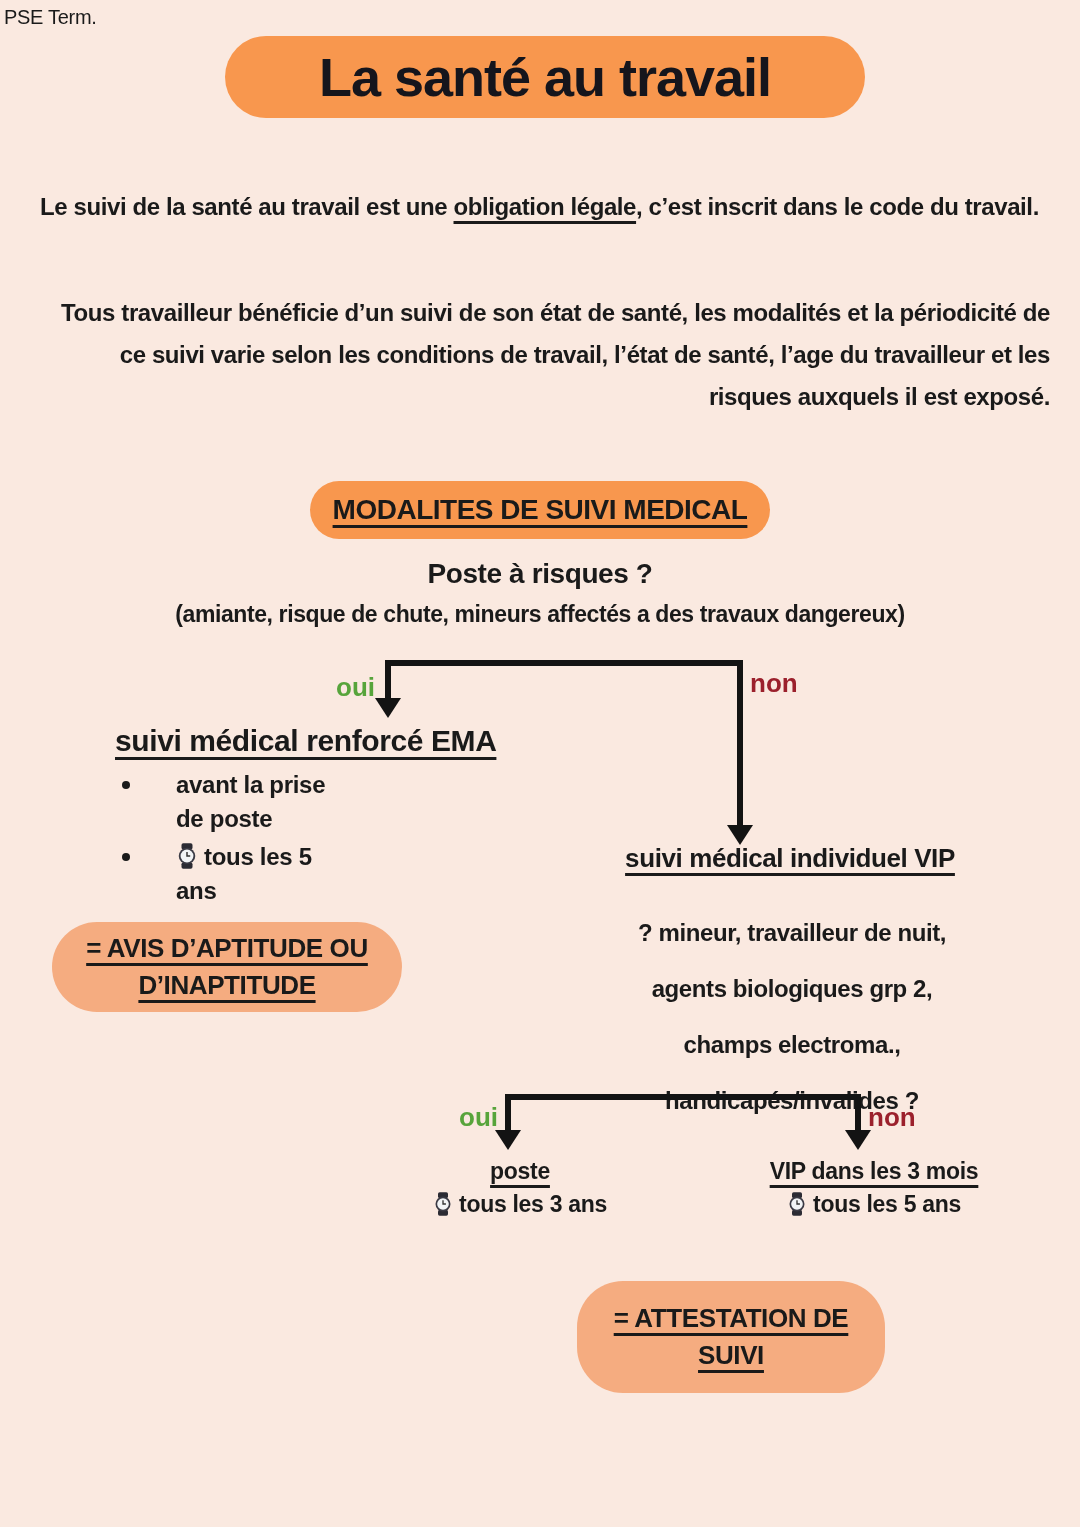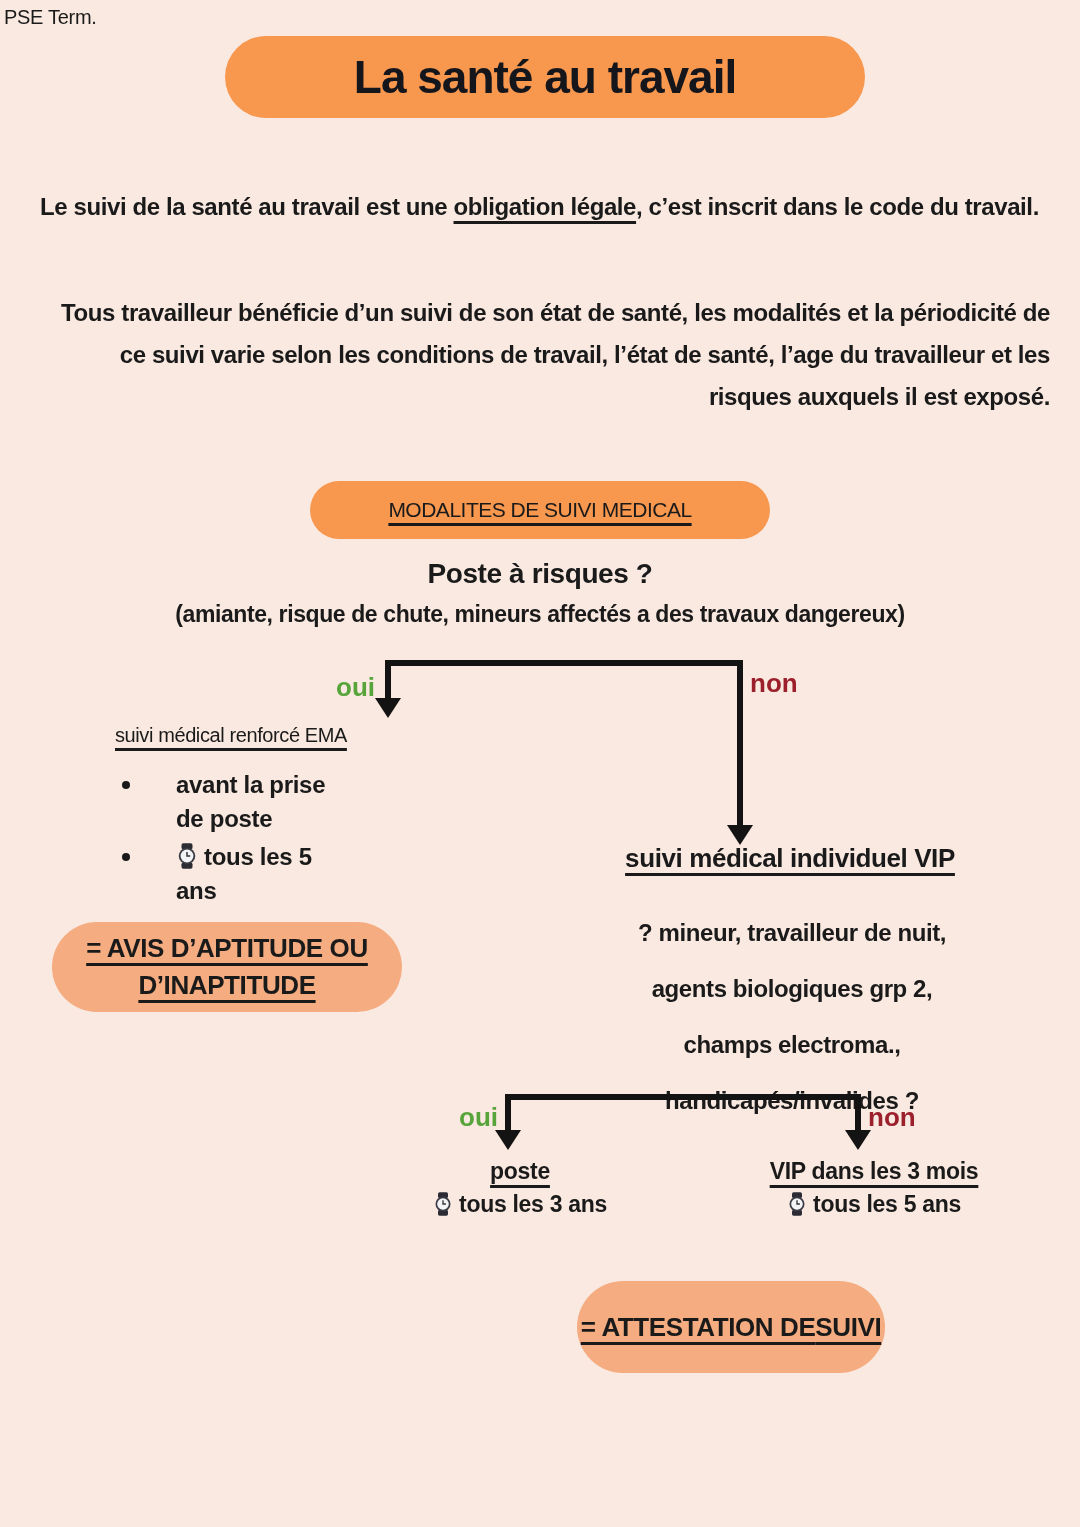--- a/index.html
+++ b/index.html
@@ -31,56 +31,56 @@
   .pill{
     background:var(--pill-strong);
     display:flex;align-items:center;justify-content:center;
     text-align:center;
   }
   .pill.light{background:var(--pill-light);}
   .title-pill{
     left:225px;top:36px;width:640px;height:82px;border-radius:41px;
   }
   .title-pill .t{
-    font-size:46px;font-weight:700;letter-spacing:-1px;color:#15151c;
+    font-size:54px;font-weight:700;letter-spacing:-1px;color:#15151c;
   }
   .para{
     font-size:24px;font-weight:700;line-height:42px;letter-spacing:-0.4px;
   }
   .p1{left:40px;top:186px;width:1005px;}
   .p2{left:40px;top:292px;width:1010px;text-align:right;}
   .u{
     text-decoration:underline;
     text-decoration-thickness:2.5px;
     text-underline-offset:6px;
   }
   .modalites-pill{
     left:310px;top:481px;width:460px;height:58px;border-radius:29px;
   }
-  .modalites-pill .t{font-size:21px;font-weight:400;letter-spacing:-0.5px;}
+  .modalites-pill .t{font-size:28px;font-weight:700;letter-spacing:-0.5px;}
   .root-q{
     left:0;top:558px;width:1080px;text-align:center;
     font-size:28px;font-weight:700;letter-spacing:-0.4px;
   }
   .root-q-detail{
     left:0;top:601px;width:1080px;text-align:center;
     font-size:23px;font-weight:700;letter-spacing:-0.4px;
   }
   .h-line,.v-line{background:var(--line);}
   .arrow-head{
     width:0;height:0;
     border-left:13px solid transparent;
     border-right:13px solid transparent;
     border-top:20px solid var(--line);
   }
   .lbl{font-size:26px;font-weight:700;}
   .lbl.yes{color:var(--yes-green);}
   .lbl.no{color:var(--no-red);}
   .ema-title{
-    left:115px;top:724px;font-size:20px;font-weight:400;letter-spacing:-0.4px;
+    left:115px;top:724px;font-size:30px;font-weight:700;letter-spacing:-0.4px;
   }
   .bullets{left:118px;top:768px;width:240px;}
   .bullet-item{display:flex;align-items:flex-start;margin-bottom:4px;gap:30px;}
   .dot{
     width:8px;height:8px;border-radius:50%;background:var(--ink);
     margin:13px 16px 0 4px;flex:0 0 auto;
   }
   .bullet-text{
     width:185px;font-size:24px;font-weight:700;line-height:34px;letter-spacing:-0.3px;
   }
@@ -100,22 +100,22 @@
   .vip-question .ln{
     font-size:24px;font-weight:700;line-height:37px;letter-spacing:-0.4px;white-space:nowrap;margin-top:19px;
   }
   .result{
     text-align:center;font-size:23px;font-weight:700;line-height:33px;letter-spacing:-0.3px;
   }
   .result .ln{white-space:nowrap;}
   .result-left{left:390px;top:1155px;width:260px;}
   .result-right{left:742px;top:1155px;width:264px;}
   .attest-pill{
-    left:577px;top:1281px;width:308px;height:92px;border-radius:46px;
-    flex-direction:row;
+    left:577px;top:1281px;width:308px;height:112px;border-radius:46px;
+    flex-direction:column;
   }
 </style>
 </head>
 <body>
 
 <div class="page">
 
   <div class="abs corner">PSE Term.</div>
 
   <div class="abs pill title-pill">

